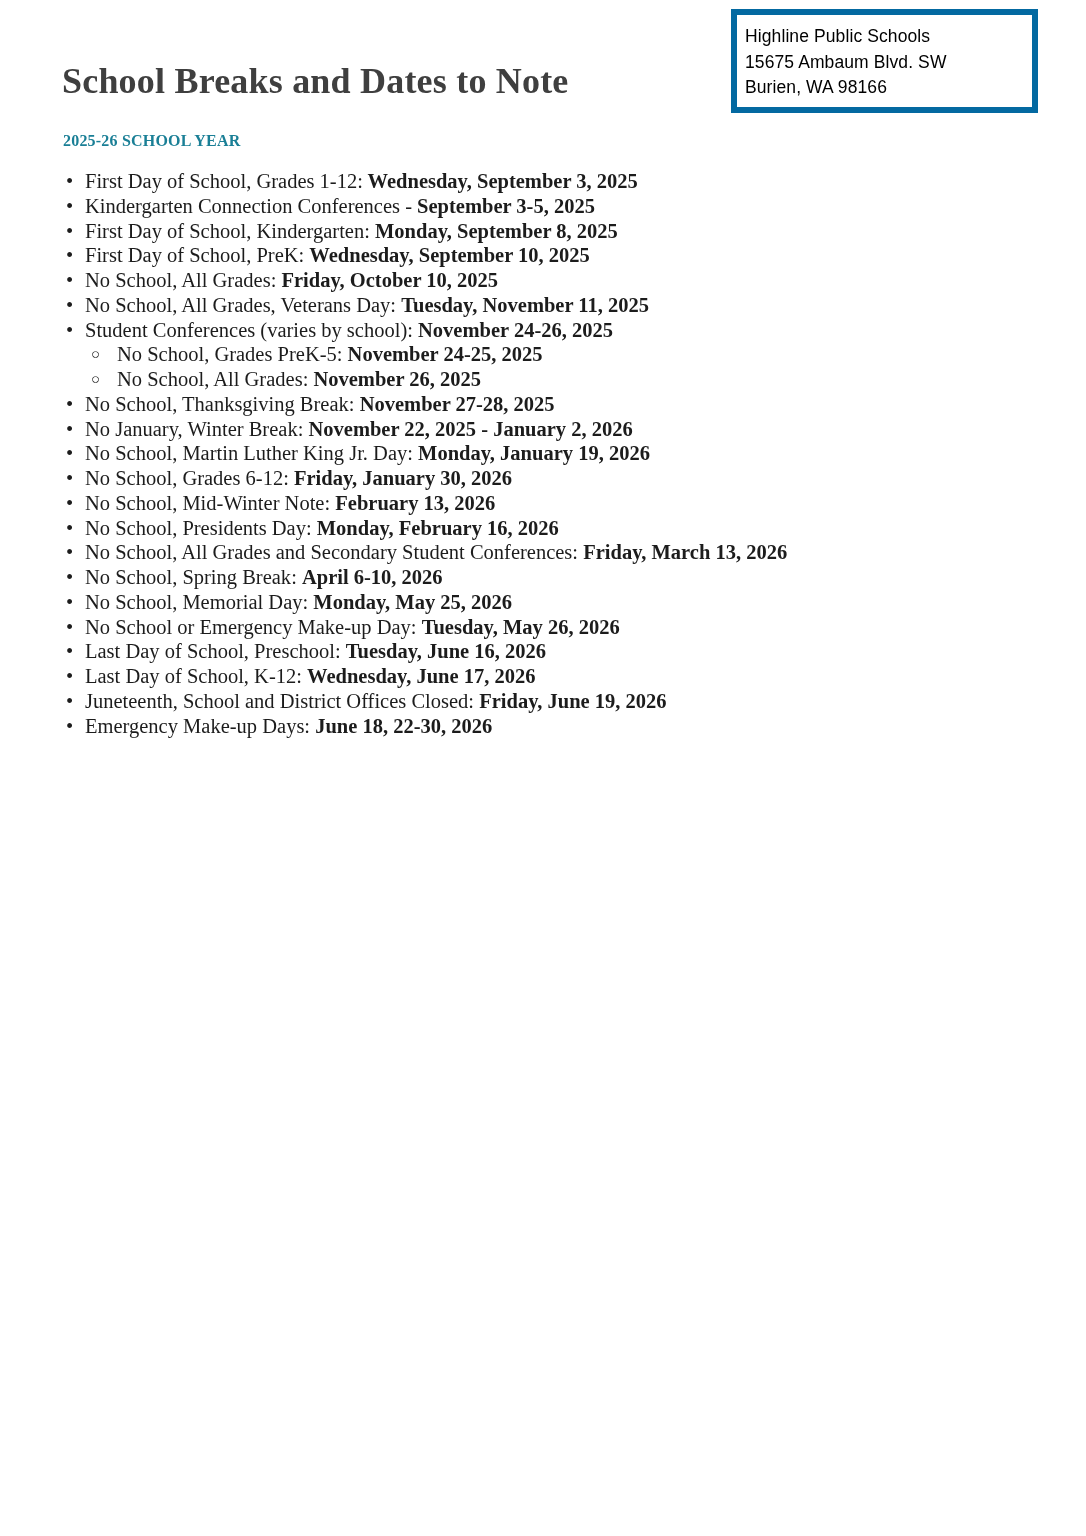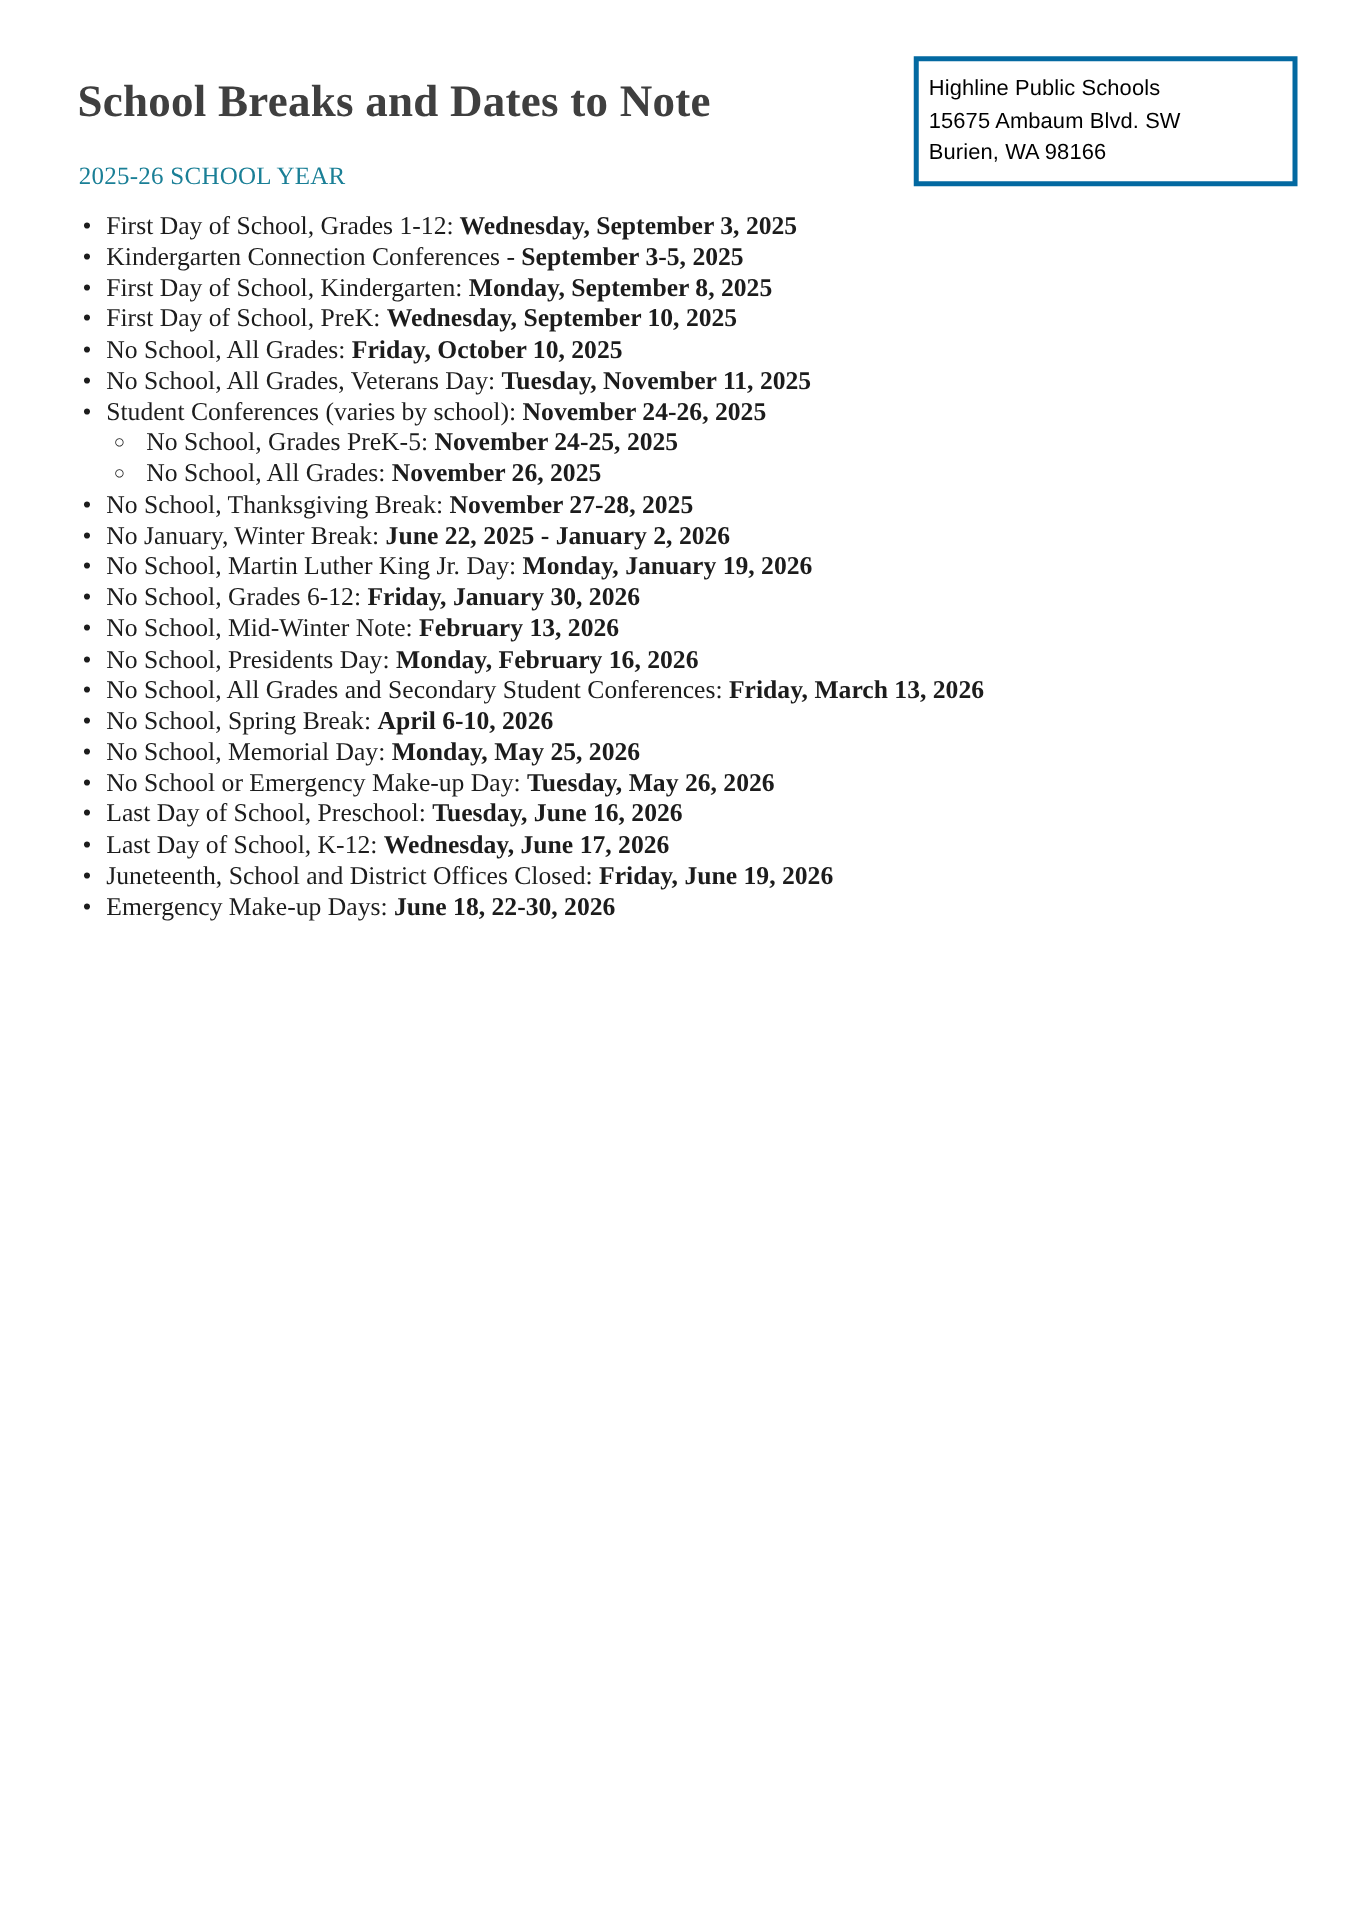--- a/index.html
+++ b/index.html
@@ -16,25 +16,24 @@
   }
 
   
   .address-box {
     position: absolute;
     left: 731px;
     top: 9px;
     width: 307px;
     height: 104px;
     box-sizing: border-box;
-    border: 4px solid #0369a1;
+    border: 6px solid #0369a1;
     background: #ffffff;
     padding: 9px 0 0 8px;
     font-family: "Liberation Sans", "DejaVu Sans", sans-serif;
-    margin-top: 36px;
   }
   .address-line {
     font-size: 17.5px;
     line-height: 25.5px;
     color: #000000;
     white-space: nowrap;
     letter-spacing: 0.1px;
   }
 
   
@@ -54,23 +53,23 @@
     font-weight: bold;
     color: #3f3f3f;
     letter-spacing: 0.2px;
     white-space: nowrap;
   }
 
   .section-heading {
     position: absolute;
     left: 63px;
     top: 126px;
-    font-size: 20px;
+    font-size: 16px;
     line-height: 30px;
-    font-weight: normal;
+    font-weight: bold;
     color: #1a7f96;
     letter-spacing: 0.2px;
     white-space: nowrap;
     text-align: right;
   }
 
   
   .date-list {
     position: absolute;
     left: 0;
@@ -169,21 +168,21 @@
       <li class="date-item level-2">
         <span class="bullet">○</span>
         <span class="item-text"><span class="item-label">No School, All Grades</span><span class="item-sep">: </span><span class="item-value">November 26, 2025</span></span>
       </li>
       <li class="date-item">
         <span class="bullet">•</span>
         <span class="item-text"><span class="item-label">No School, Thanksgiving Break</span><span class="item-sep">: </span><span class="item-value">November 27-28, 2025</span></span>
       </li>
       <li class="date-item">
         <span class="bullet">•</span>
-        <span class="item-text"><span class="item-label">No January, Winter Break</span><span class="item-sep">: </span><span class="item-value">June 22, 2025 - January 2, 2026</span></span>
+        <span class="item-text"><span class="item-label">No January, Winter Break</span><span class="item-sep">: </span><span class="item-value">November 22, 2025 - January 2, 2026</span></span>
       </li>
       <li class="date-item">
         <span class="bullet">•</span>
         <span class="item-text"><span class="item-label">No School, Martin Luther King Jr. Day</span><span class="item-sep">: </span><span class="item-value">Monday, January 19, 2026</span></span>
       </li>
       <li class="date-item">
         <span class="bullet">•</span>
         <span class="item-text"><span class="item-label">No School, Grades 6-12</span><span class="item-sep">: </span><span class="item-value">Friday, January 30, 2026</span></span>
       </li>
       <li class="date-item">

